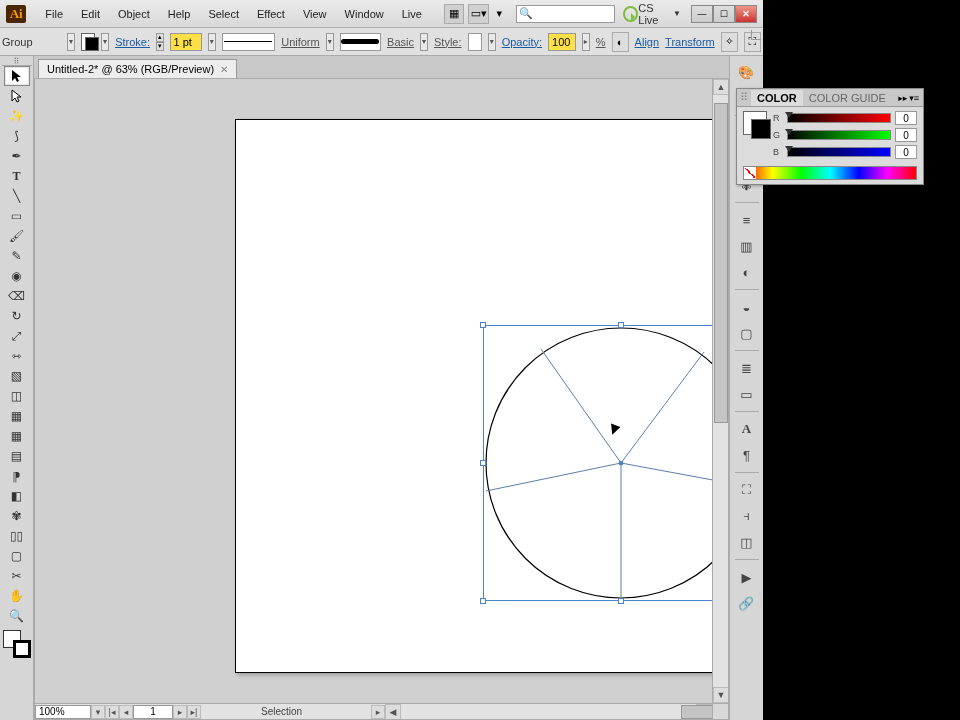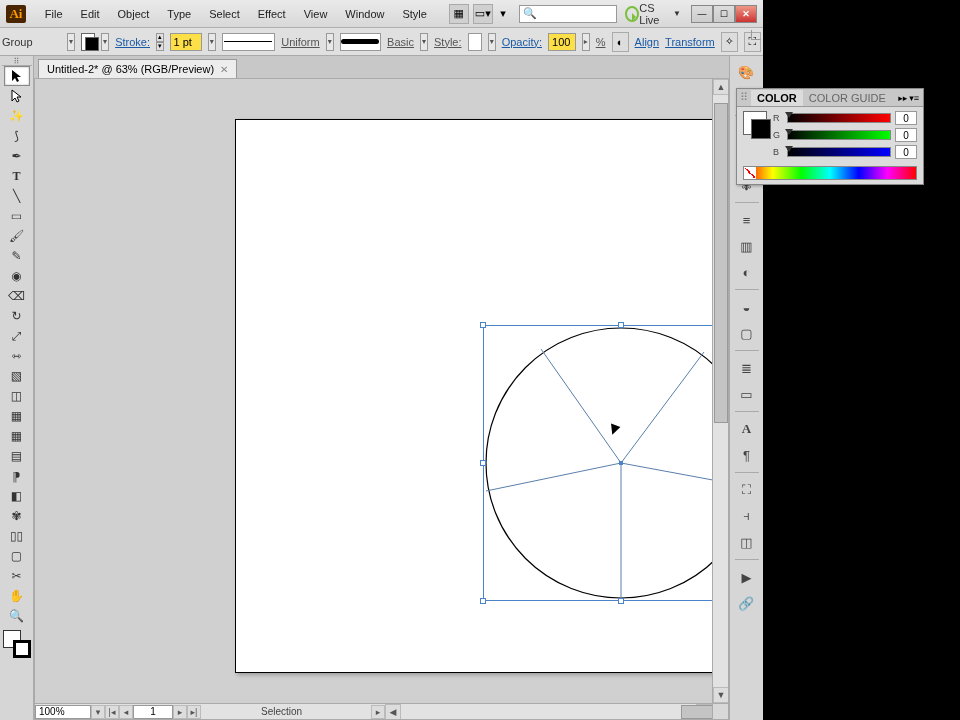--- a/index.html
+++ b/index.html
@@ -108,26 +108,26 @@
 </head>
 <body>
 
 <div class="app">
 
   <div class="menubar">
     <div class="ai-icon">Ai</div>
     <div class="mi">File</div>
     <div class="mi">Edit</div>
     <div class="mi">Object</div>
-    <div class="mi">Type</div>
+    <div class="mi">Help</div>
     <div class="mi">Select</div>
     <div class="mi">Effect</div>
     <div class="mi">View</div>
     <div class="mi">Window</div>
-    <div class="mi">Style</div>
+    <div class="mi">Live</div>
     <div class="sep"></div>
     <div class="btn-ic">▦</div>
     <div class="btn-ic">▭▾</div>
     <div class="spacer"></div>
     <div class="btn-ic" style="width:14px;height:14px;border:none;background:none;">▾</div>
     <div class="search-box">
         <span class="mag">🔍</span>
       </div>
     <div class="cs-live">
       <span class="cs-ic"></span>

